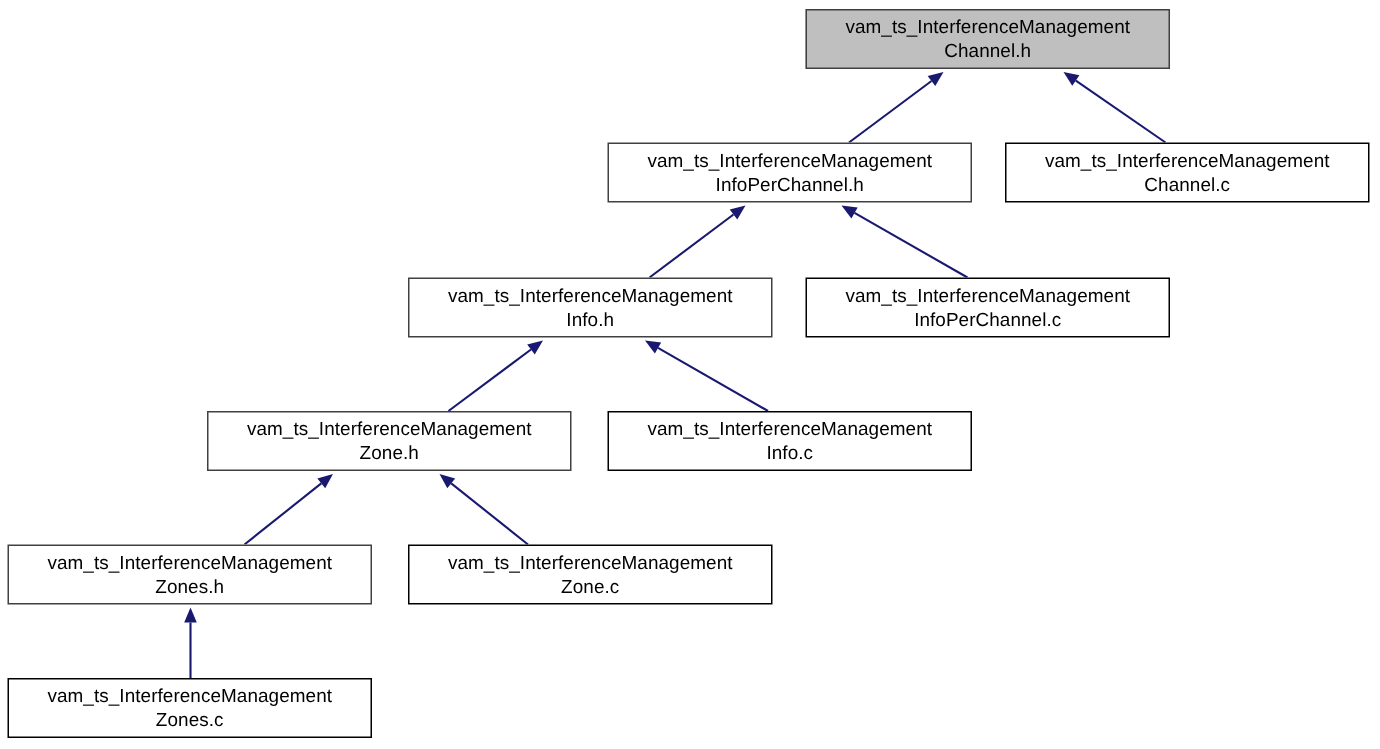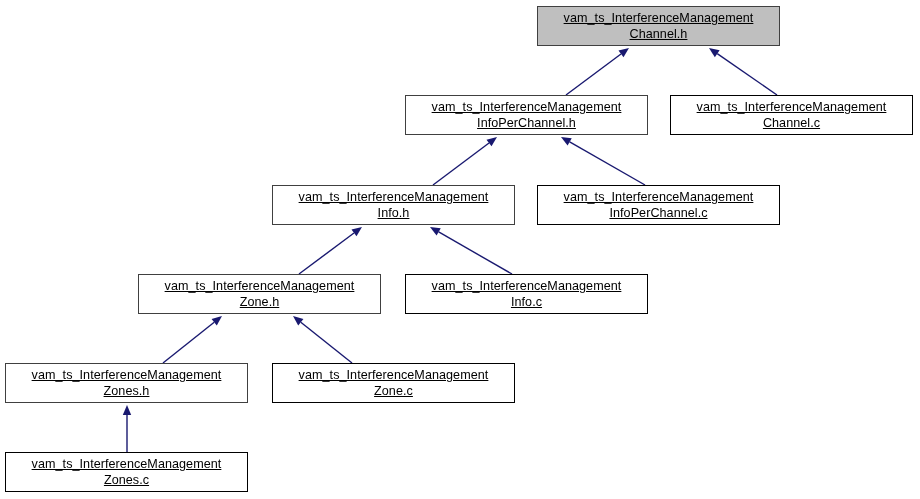--- a/index.html
+++ b/index.html
@@ -42,21 +42,20 @@
   .graph-node.highlight {
     background: #bfbfbf;
     border: 1px solid #404040;
   }
   .graph-node.thick {
     border: 1px solid #404040;
   }
   .node-label {
     display: block;
     padding: 0 4px;
-    text-decoration: underline;
   }
 </style>
 </head>
 <body>
 
 <div id="graph-canvas">
   <svg id="edge-layer" viewBox="0 0 920 499" width="920" height="499">
       <g>
         <line x1="566" y1="95" x2="620.9847587722428" y2="53.97962440800934" stroke="#191970" stroke-width="1.4"></line>
         <polygon points="629,48 623.4962010236068,57.34602572366737 618.4733165208788,50.61322309235132" fill="#191970"></polygon>

